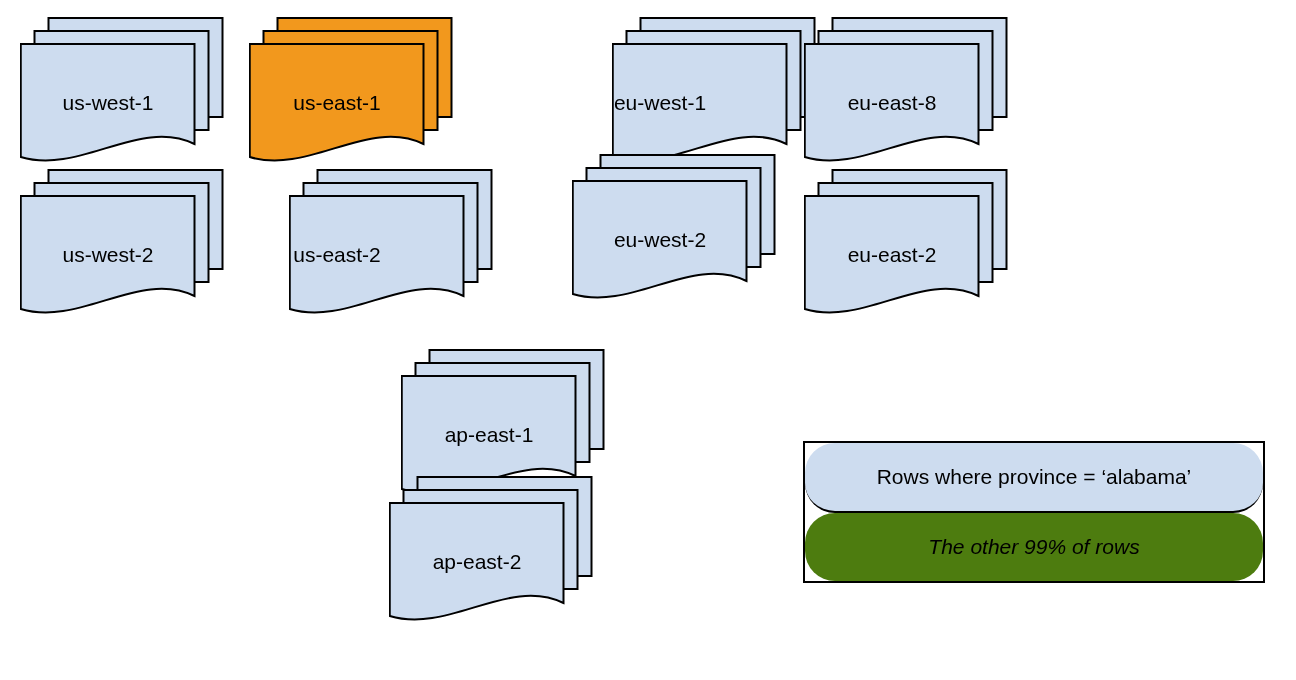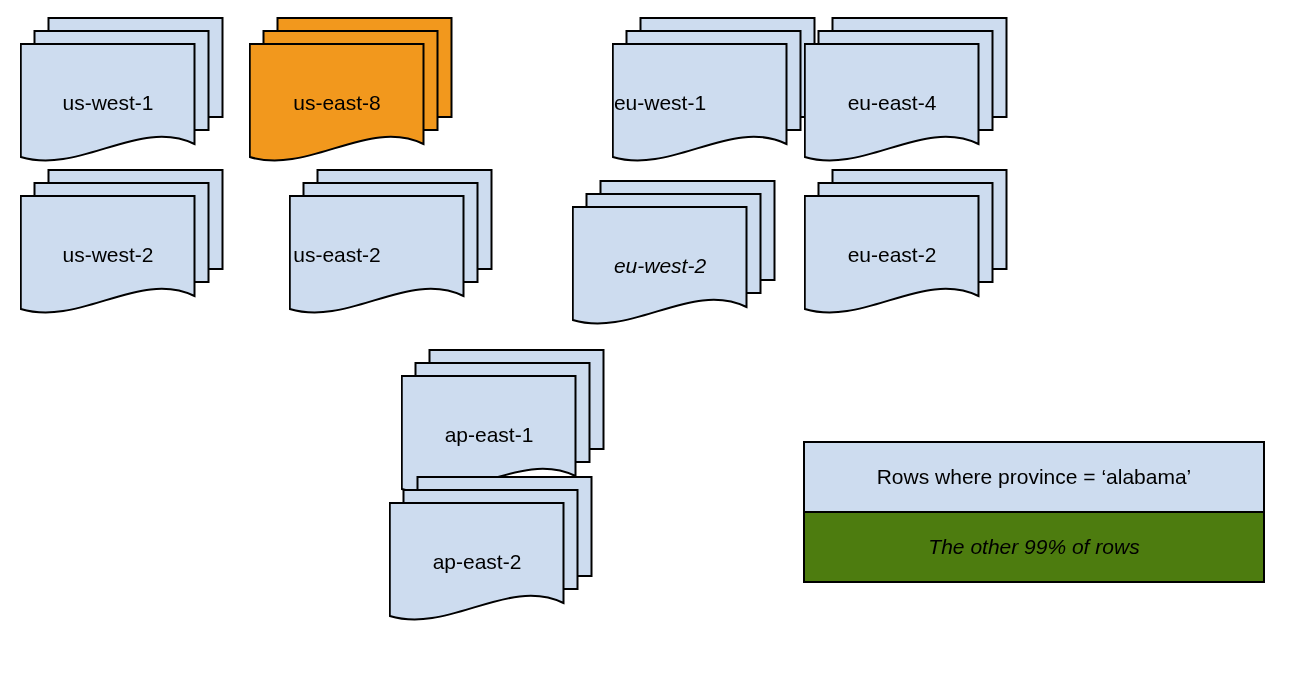--- a/index.html
+++ b/index.html
@@ -48,20 +48,21 @@
     display: flex;
     flex-direction: column;
   }
   .legend-row {
     flex: 1;
     display: flex;
     align-items: center;
     justify-content: center;
     font-size: 21px;
     color: #000000;
+    border-radius: 30px;
   }
   .legend-row.blue {
     background: #cddcef;
     border-bottom: 2px solid #000000;
   }
   .legend-row.orange {
     background: #4d7c0f;
     font-style: italic;
   }
 </style>
@@ -78,60 +79,60 @@
     </svg>
     <div class="stack-label">us-west-1</div>
   </div>
 
   <div class="stack highlight" style="left:249px; top:17px;">
     <svg width="204" height="153" viewBox="0 0 204 153">
       <rect class="sheet" x="28.5" y="1" width="174" height="99"></rect>
       <rect class="sheet" x="14.5" y="14" width="174" height="99"></rect>
       <path class="sheet" d="M0.75 27 H174.5 V127 C120 100 60 158 0.75 140 Z"></path>
     </svg>
-    <div class="stack-label">us-east-8</div>
+    <div class="stack-label">us-east-1</div>
   </div>
 
   <div class="stack" style="left:572px; top:17px;padding-left:40px;">
     <svg width="204" height="153" viewBox="0 0 204 153">
       <rect class="sheet" x="28.5" y="1" width="174" height="99"></rect>
       <rect class="sheet" x="14.5" y="14" width="174" height="99"></rect>
       <path class="sheet" d="M0.75 27 H174.5 V127 C120 100 60 158 0.75 140 Z"></path>
     </svg>
     <div class="stack-label">eu-west-1</div>
   </div>
 
   <div class="stack" style="left:804px; top:17px;">
     <svg width="204" height="153" viewBox="0 0 204 153">
       <rect class="sheet" x="28.5" y="1" width="174" height="99"></rect>
       <rect class="sheet" x="14.5" y="14" width="174" height="99"></rect>
       <path class="sheet" d="M0.75 27 H174.5 V127 C120 100 60 158 0.75 140 Z"></path>
     </svg>
-    <div class="stack-label">eu-east-4</div>
+    <div class="stack-label">eu-east-8</div>
   </div>
 
   <div class="stack" style="left:20px; top:169px;">
     <svg width="204" height="153" viewBox="0 0 204 153">
       <rect class="sheet" x="28.5" y="1" width="174" height="99"></rect>
       <rect class="sheet" x="14.5" y="14" width="174" height="99"></rect>
       <path class="sheet" d="M0.75 27 H174.5 V127 C120 100 60 158 0.75 140 Z"></path>
     </svg>
     <div class="stack-label">us-west-2</div>
   </div>
 
   <div class="stack" style="left:249px; top:169px;padding-left:40px;">
     <svg width="204" height="153" viewBox="0 0 204 153">
       <rect class="sheet" x="28.5" y="1" width="174" height="99"></rect>
       <rect class="sheet" x="14.5" y="14" width="174" height="99"></rect>
       <path class="sheet" d="M0.75 27 H174.5 V127 C120 100 60 158 0.75 140 Z"></path>
     </svg>
     <div class="stack-label">us-east-2</div>
   </div>
 
-  <div class="stack" style="left:572px; top:180px;font-style:italic;">
+  <div class="stack" style="left:572px; top:154px;">
     <svg width="204" height="153" viewBox="0 0 204 153">
       <rect class="sheet" x="28.5" y="1" width="174" height="99"></rect>
       <rect class="sheet" x="14.5" y="14" width="174" height="99"></rect>
       <path class="sheet" d="M0.75 27 H174.5 V127 C120 100 60 158 0.75 140 Z"></path>
     </svg>
     <div class="stack-label">eu-west-2</div>
   </div>
 
   <div class="stack" style="left:804px; top:169px;">
     <svg width="204" height="153" viewBox="0 0 204 153">

